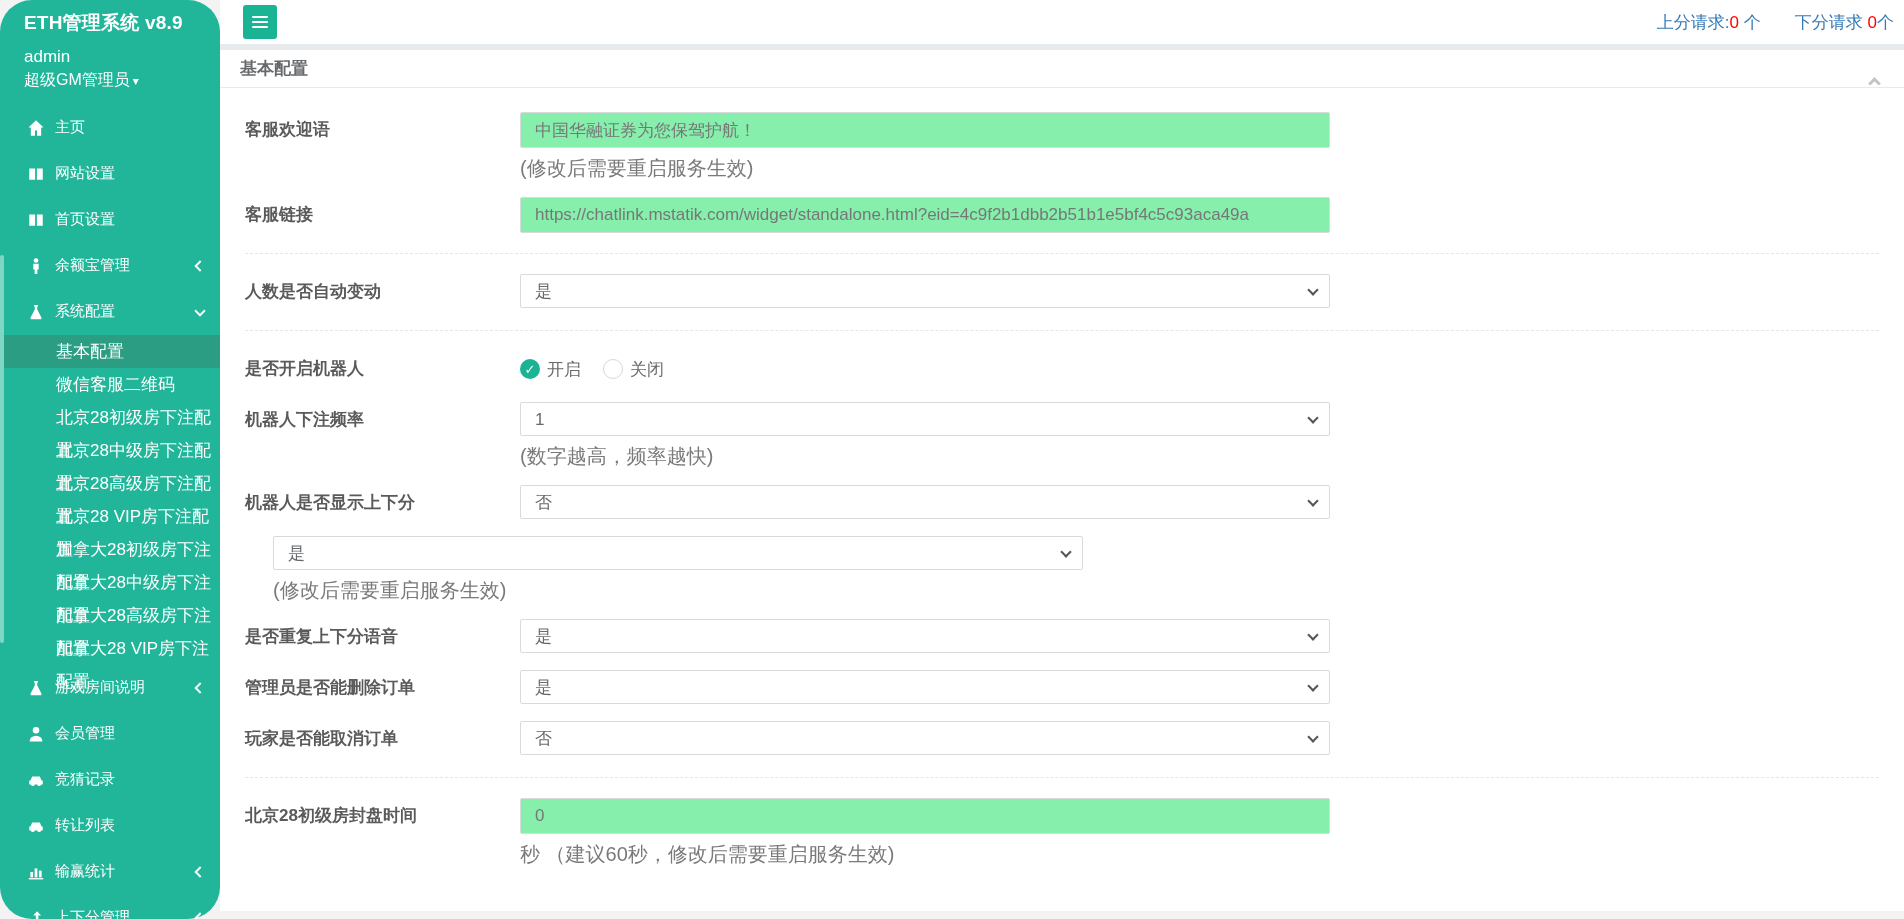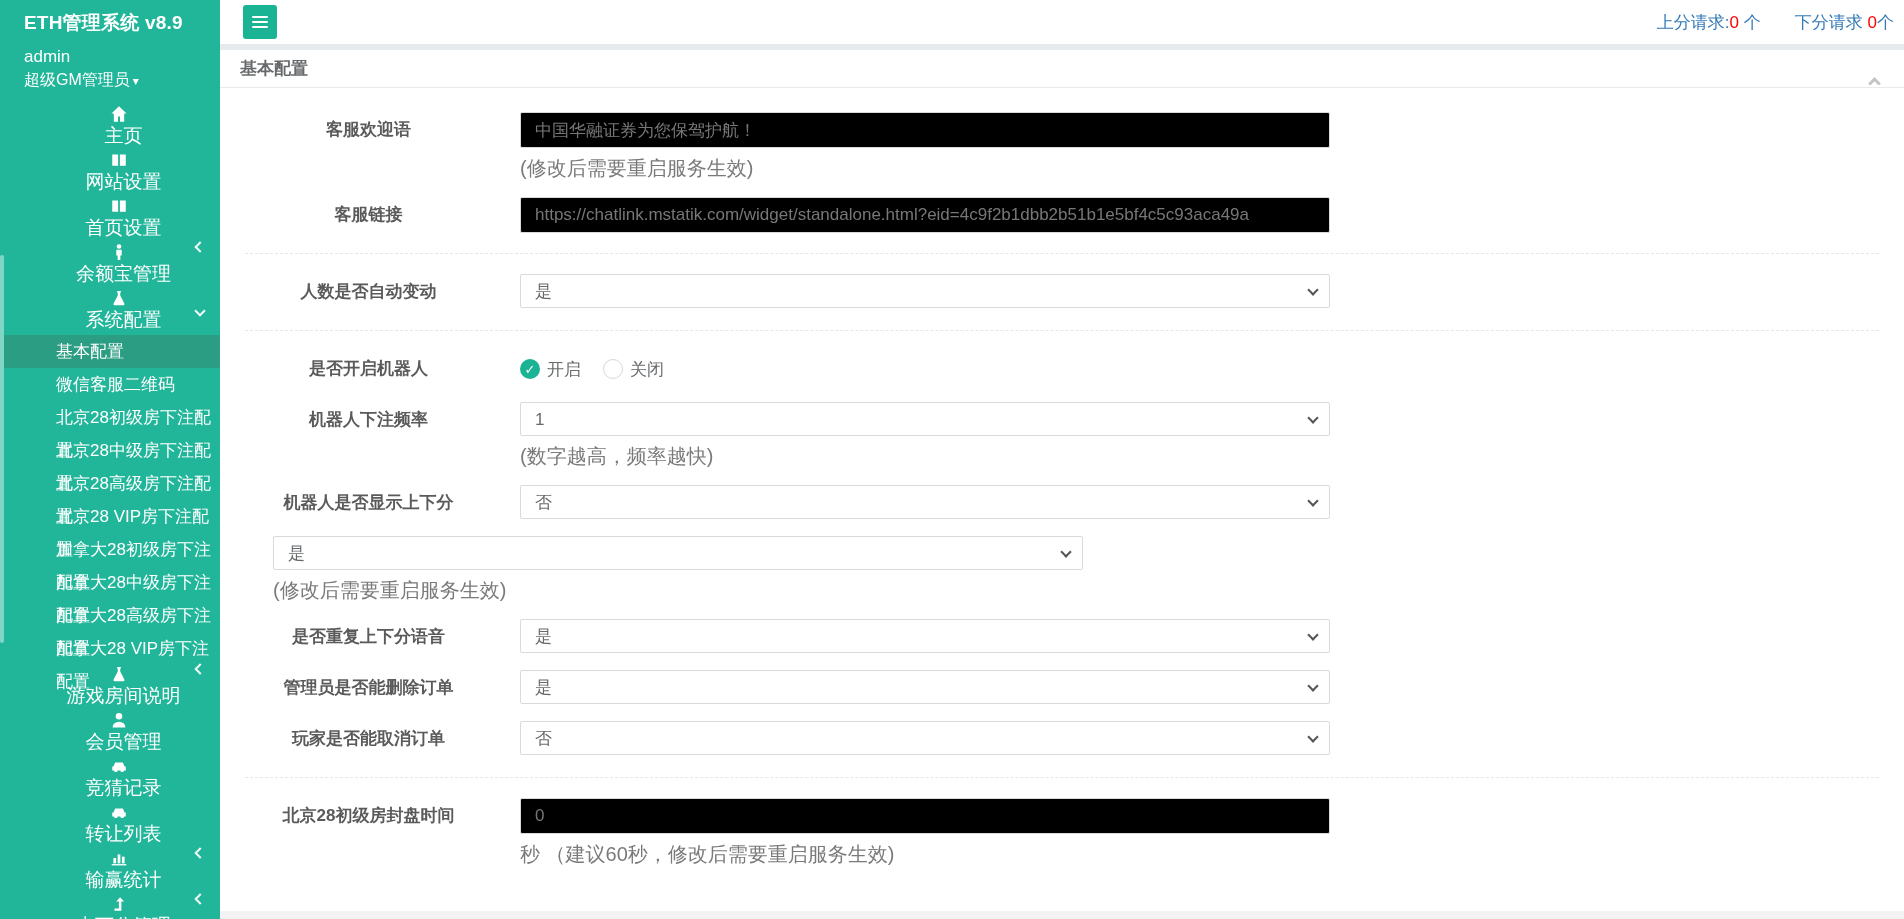--- a/index.html
+++ b/index.html
@@ -1,29 +1,29 @@
 <!DOCTYPE html>
 <html><head>
 <meta charset="utf-8">
 <style>
   * { box-sizing: border-box; margin: 0; padding: 0; }
   html,body { width:1904px; height:919px; overflow:hidden;
     font-family:"Liberation Sans","DejaVu Sans",sans-serif; background:#f3f3f4; }
 
   
   .sidebar { position:absolute; left:0; top:0; width:220px; height:919px;
-    background:#21b69a; color:#fff; z-index:5; }
+    background:#21b69a; color:#fff; z-index:5;border-radius:32px; }
   .brand { padding:10px 0 0 24px; font-size:19px; font-weight:bold; letter-spacing:.2px; }
   .userblock { padding:10px 0 0 24px; line-height:1.35; }
   .user-name { font-size:17px; font-weight:normal; }
   .user-role { font-size:16px; cursor:pointer; }
   .caret-down { font-size:12px; margin-left:3px; }
   .menu { margin-top:14px; }
   .mi { height:46px; display:flex; align-items:center; padding-left:27px;
-    position:relative; cursor:pointer; font-size:19px;flex-direction:column; }
+    position:relative; cursor:pointer; font-size:15px; }
   .mi .ic { width:18px; height:18px; margin-right:10px; flex:0 0 18px; display:inline-flex; }
   .mi .ic svg { width:18px; height:18px; fill:#fff; }
   .chev { position:absolute; right:16px; width:8px; height:8px; border:0 solid rgba(255,255,255,.95); }
   .chev.left { border-left-width:2px; border-bottom-width:2px; transform:rotate(45deg); }
   .chev.down { border-right-width:2px; border-bottom-width:2px; transform:rotate(45deg); top:18px; }
   .submenu { }
   .smi { height:33px; line-height:33px; padding-left:56px; font-size:17px; cursor:pointer; }
   .smi.active { background:#2a9d82; }
   .side-thumb { position:absolute; left:0; top:255px; width:4px; height:388px;
     background:#7fd6c4; border-radius:2px; }
@@ -44,25 +44,25 @@
   .panel { background:#fff; }
   .panel-head { height:38px; display:flex; align-items:center; padding:0 20px;
     border-bottom:1px solid #e7eaec; }
   .panel-title { font-size:17px; color:#676a6c; font-weight:bold; }
   .collapse-btn { margin-left:auto; width:16px; height:12px; position:relative; cursor:pointer; }
   .collapse-btn .chev-up { position:absolute; left:2px; top:16px; width:9px; height:9px;
     border-top:3px solid #c4c4c4; border-right:3px solid #c4c4c4; transform:rotate(-45deg); }
 
   .panel-body { padding:24px 25px 28px; }
   .fg { display:flex; margin-bottom:15px; }
-  .fg-label { width:247px; text-align:center; padding-right:0; font-size:17px; color:#5a5a5a;
+  .fg-label { width:247px; text-align:left; padding-right:0; font-size:17px; color:#5a5a5a;
     font-weight:bold; line-height:36px; white-space:nowrap; }
   .fg-ctrl { margin-left:28px; width:810px; }
   .form-input { width:810px; height:36px; border:1px solid #d8dadc; border-radius:2px;
-    padding:0 14px; font-size:17px; color:#777; background:#000000; outline:none; }
+    padding:0 14px; font-size:17px; color:#777; background:#86efac; outline:none; }
   .sel-wrap { position:relative; width:810px; }
   .form-select { -webkit-appearance:none; appearance:none; width:810px; height:34px;
     border:1px solid #d8dadc; border-radius:2px; padding:0 14px; font-size:17px;
     color:#676a6c; background:#fff; outline:none; }
   .sel-arrow { position:absolute; right:13px; top:12px; width:8px; height:8px;
     border-right:2px solid #555; border-bottom:2px solid #555; transform:rotate(45deg);
     pointer-events:none; }
   .help { margin-top:7px; font-size:20px; color:#7a7a7a; }
   .divider { border:none; border-top:1px dashed #e4e6e8; margin:20px 0 20px 0; }
 

